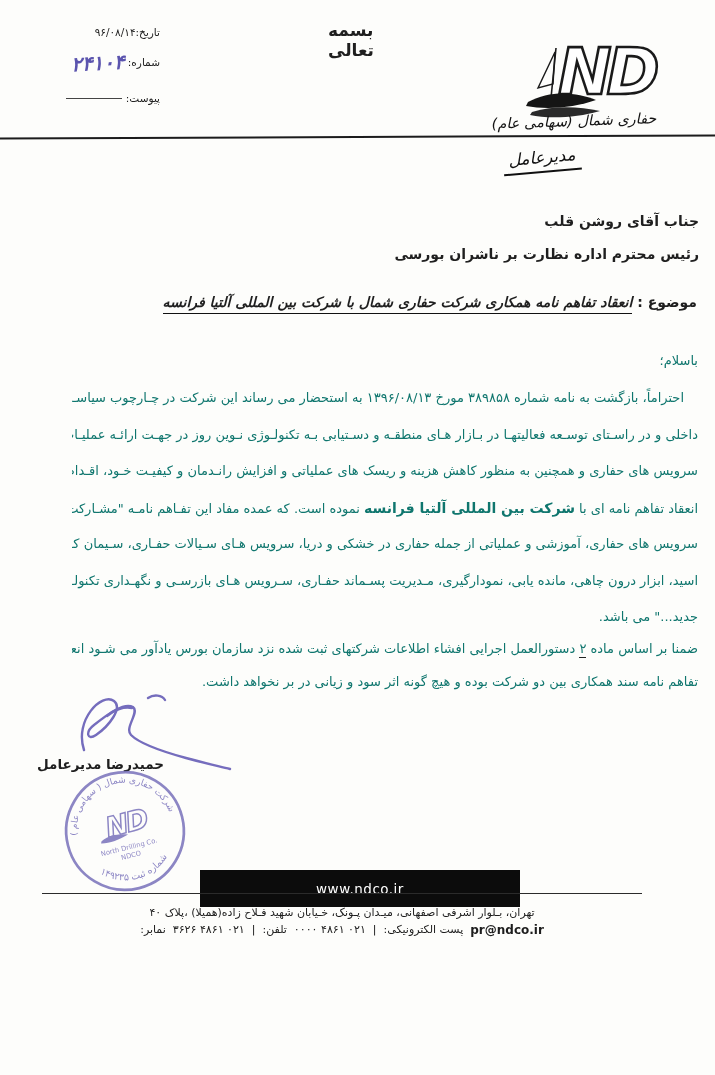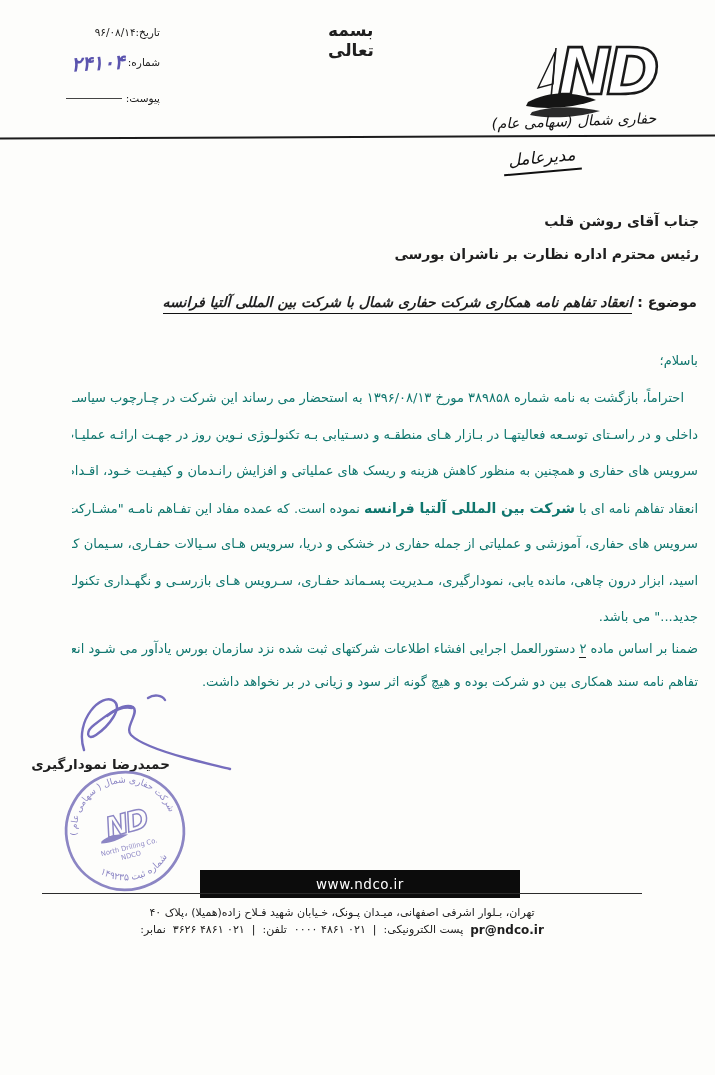--- a/index.html
+++ b/index.html
@@ -56,21 +56,21 @@
   .p2{margin-top:-4px;}
   .p2 .bline{height:33px;line-height:33px;}
 
   
   .sig-svg{left:52px;top:686px;width:195px;height:98px;}
   .sig-name{left:28px;top:756px;width:145px;text-align:center;font-weight:bold;font-size:13.5px;}
   .stamp{left:62px;top:768px;width:126px;height:126px;transform:rotate(-14deg);opacity:.88;}
 
   
   .footer-bar{
-    left:200px;top:870px;width:320px;height:28px;background:#0c0c0c;color:#fff;
+    left:200px;top:870px;width:320px;height:37px;background:#0c0c0c;color:#fff;
     display:flex;align-items:center;justify-content:center;font-size:13.5px;letter-spacing:.5px;
   }
   .footer-info{left:42px;top:893px;width:600px;border-top:1.5px solid #2b2b2b;padding-top:12px;font-size:11px;color:#1d1d1d;}
   .addr{direction:rtl;text-align:center;}
   .contacts{direction:ltr;display:flex;justify-content:center;gap:7px;margin-top:4px;font-size:11px;}
   .contacts .sep{color:#111;}
   .contacts .email{font-weight:bold;font-size:12px;}
 </style>
 </head>
 <body>
@@ -132,21 +132,21 @@
   </div>
 
   <svg class="abs sig-svg" viewBox="0 0 195 98">
     <g stroke="#6a61b8" stroke-width="2.4" fill="none" stroke-linecap="round" opacity="0.92">
       <path d="M32,64 C22,34 50,6 62,15 C71,22 57,40 44,49 C35,55 33,46 42,39 C56,28 72,16 81,21 C88,26 72,42 79,49 C88,58 112,66 134,72 C152,77 166,80 178,83"></path>
       <path d="M55,30 C62,24 72,20 80,22"></path>
       <path d="M96,12 C102,8 110,9 113,14"></path>
     </g>
   </svg>
 
-  <div class="abs sig-name rtl">حمیدرضا نمودارگیری</div>
+  <div class="abs sig-name rtl">حمیدرضا مدیرعامل</div>
 
   <svg class="abs stamp" viewBox="0 0 120 120">
     <defs>
       <path id="arcTop" d="M14,60 A46,46 0 0 1 106,60"></path>
       <path id="arcBot" d="M13,60 A47,47 0 0 0 107,60"></path>
     </defs>
     <circle cx="60" cy="60" r="56" stroke="#7d76bd" stroke-width="2.6" fill="none"></circle>
     <text font-size="8.6" fill="#7d76bd">
       <textPath href="#arcTop" startOffset="50%" text-anchor="middle">شرکت حفاری شمال ( سهامی عام )</textPath>
     </text>

